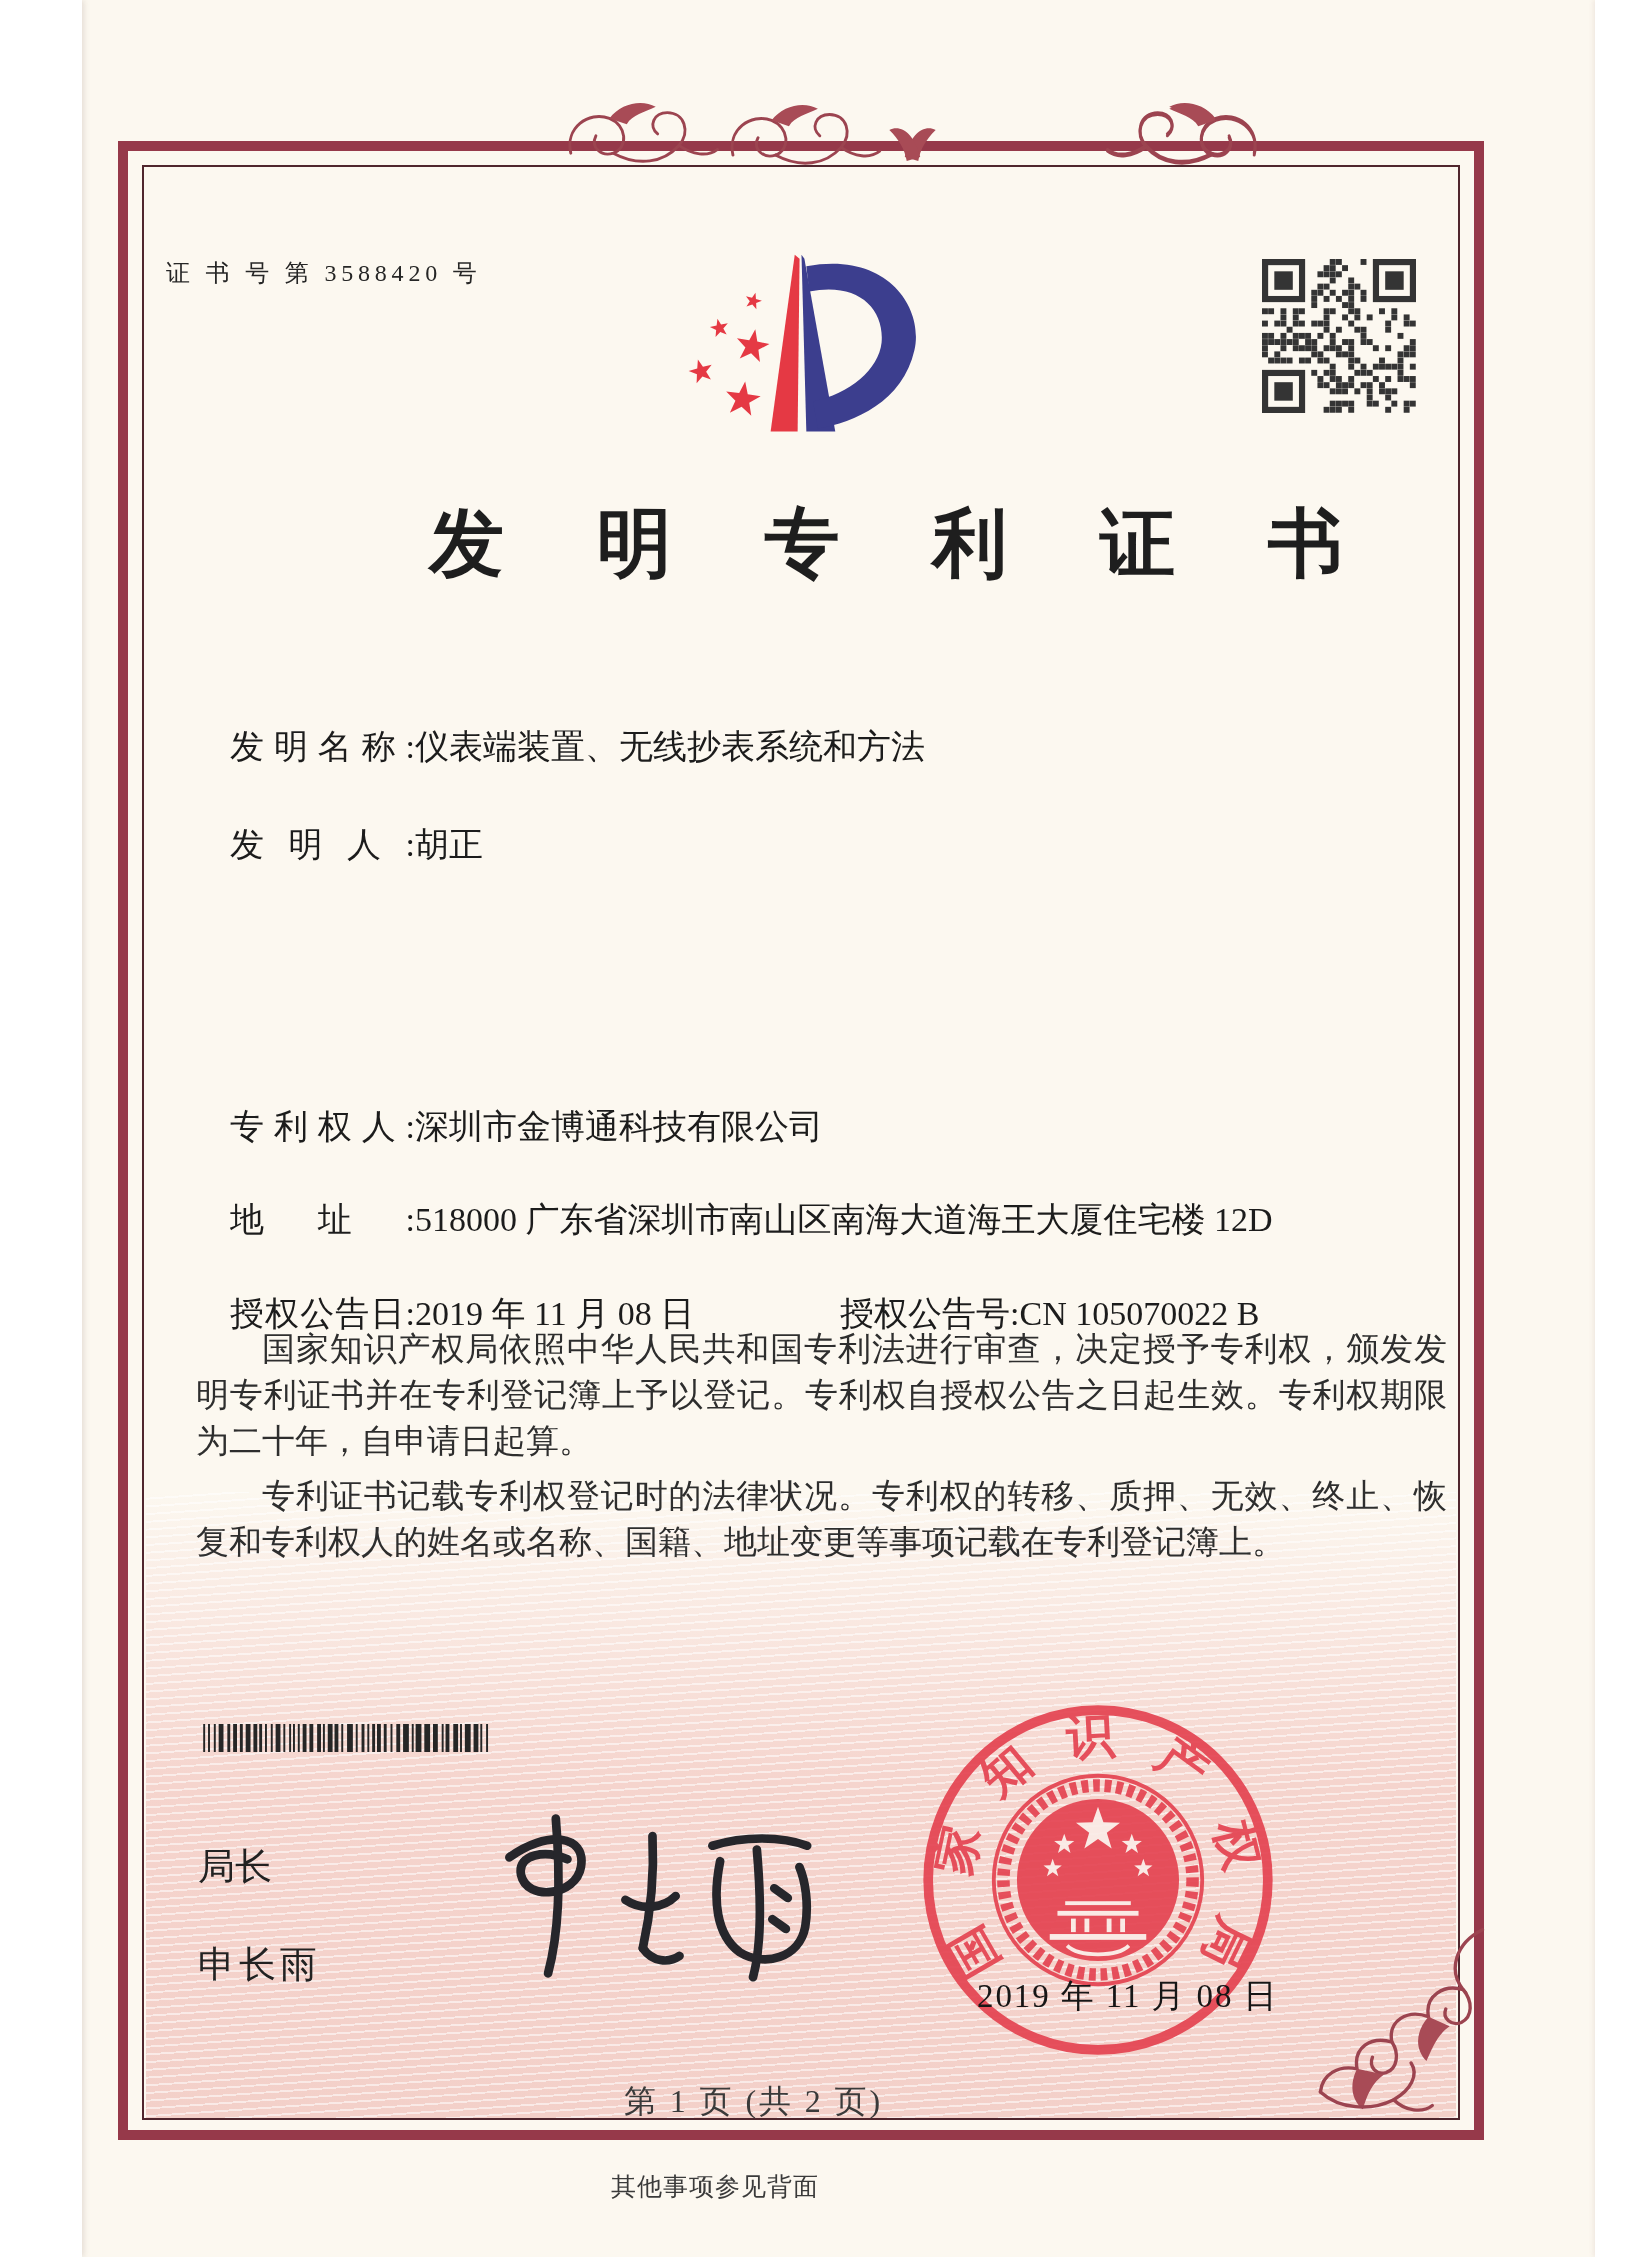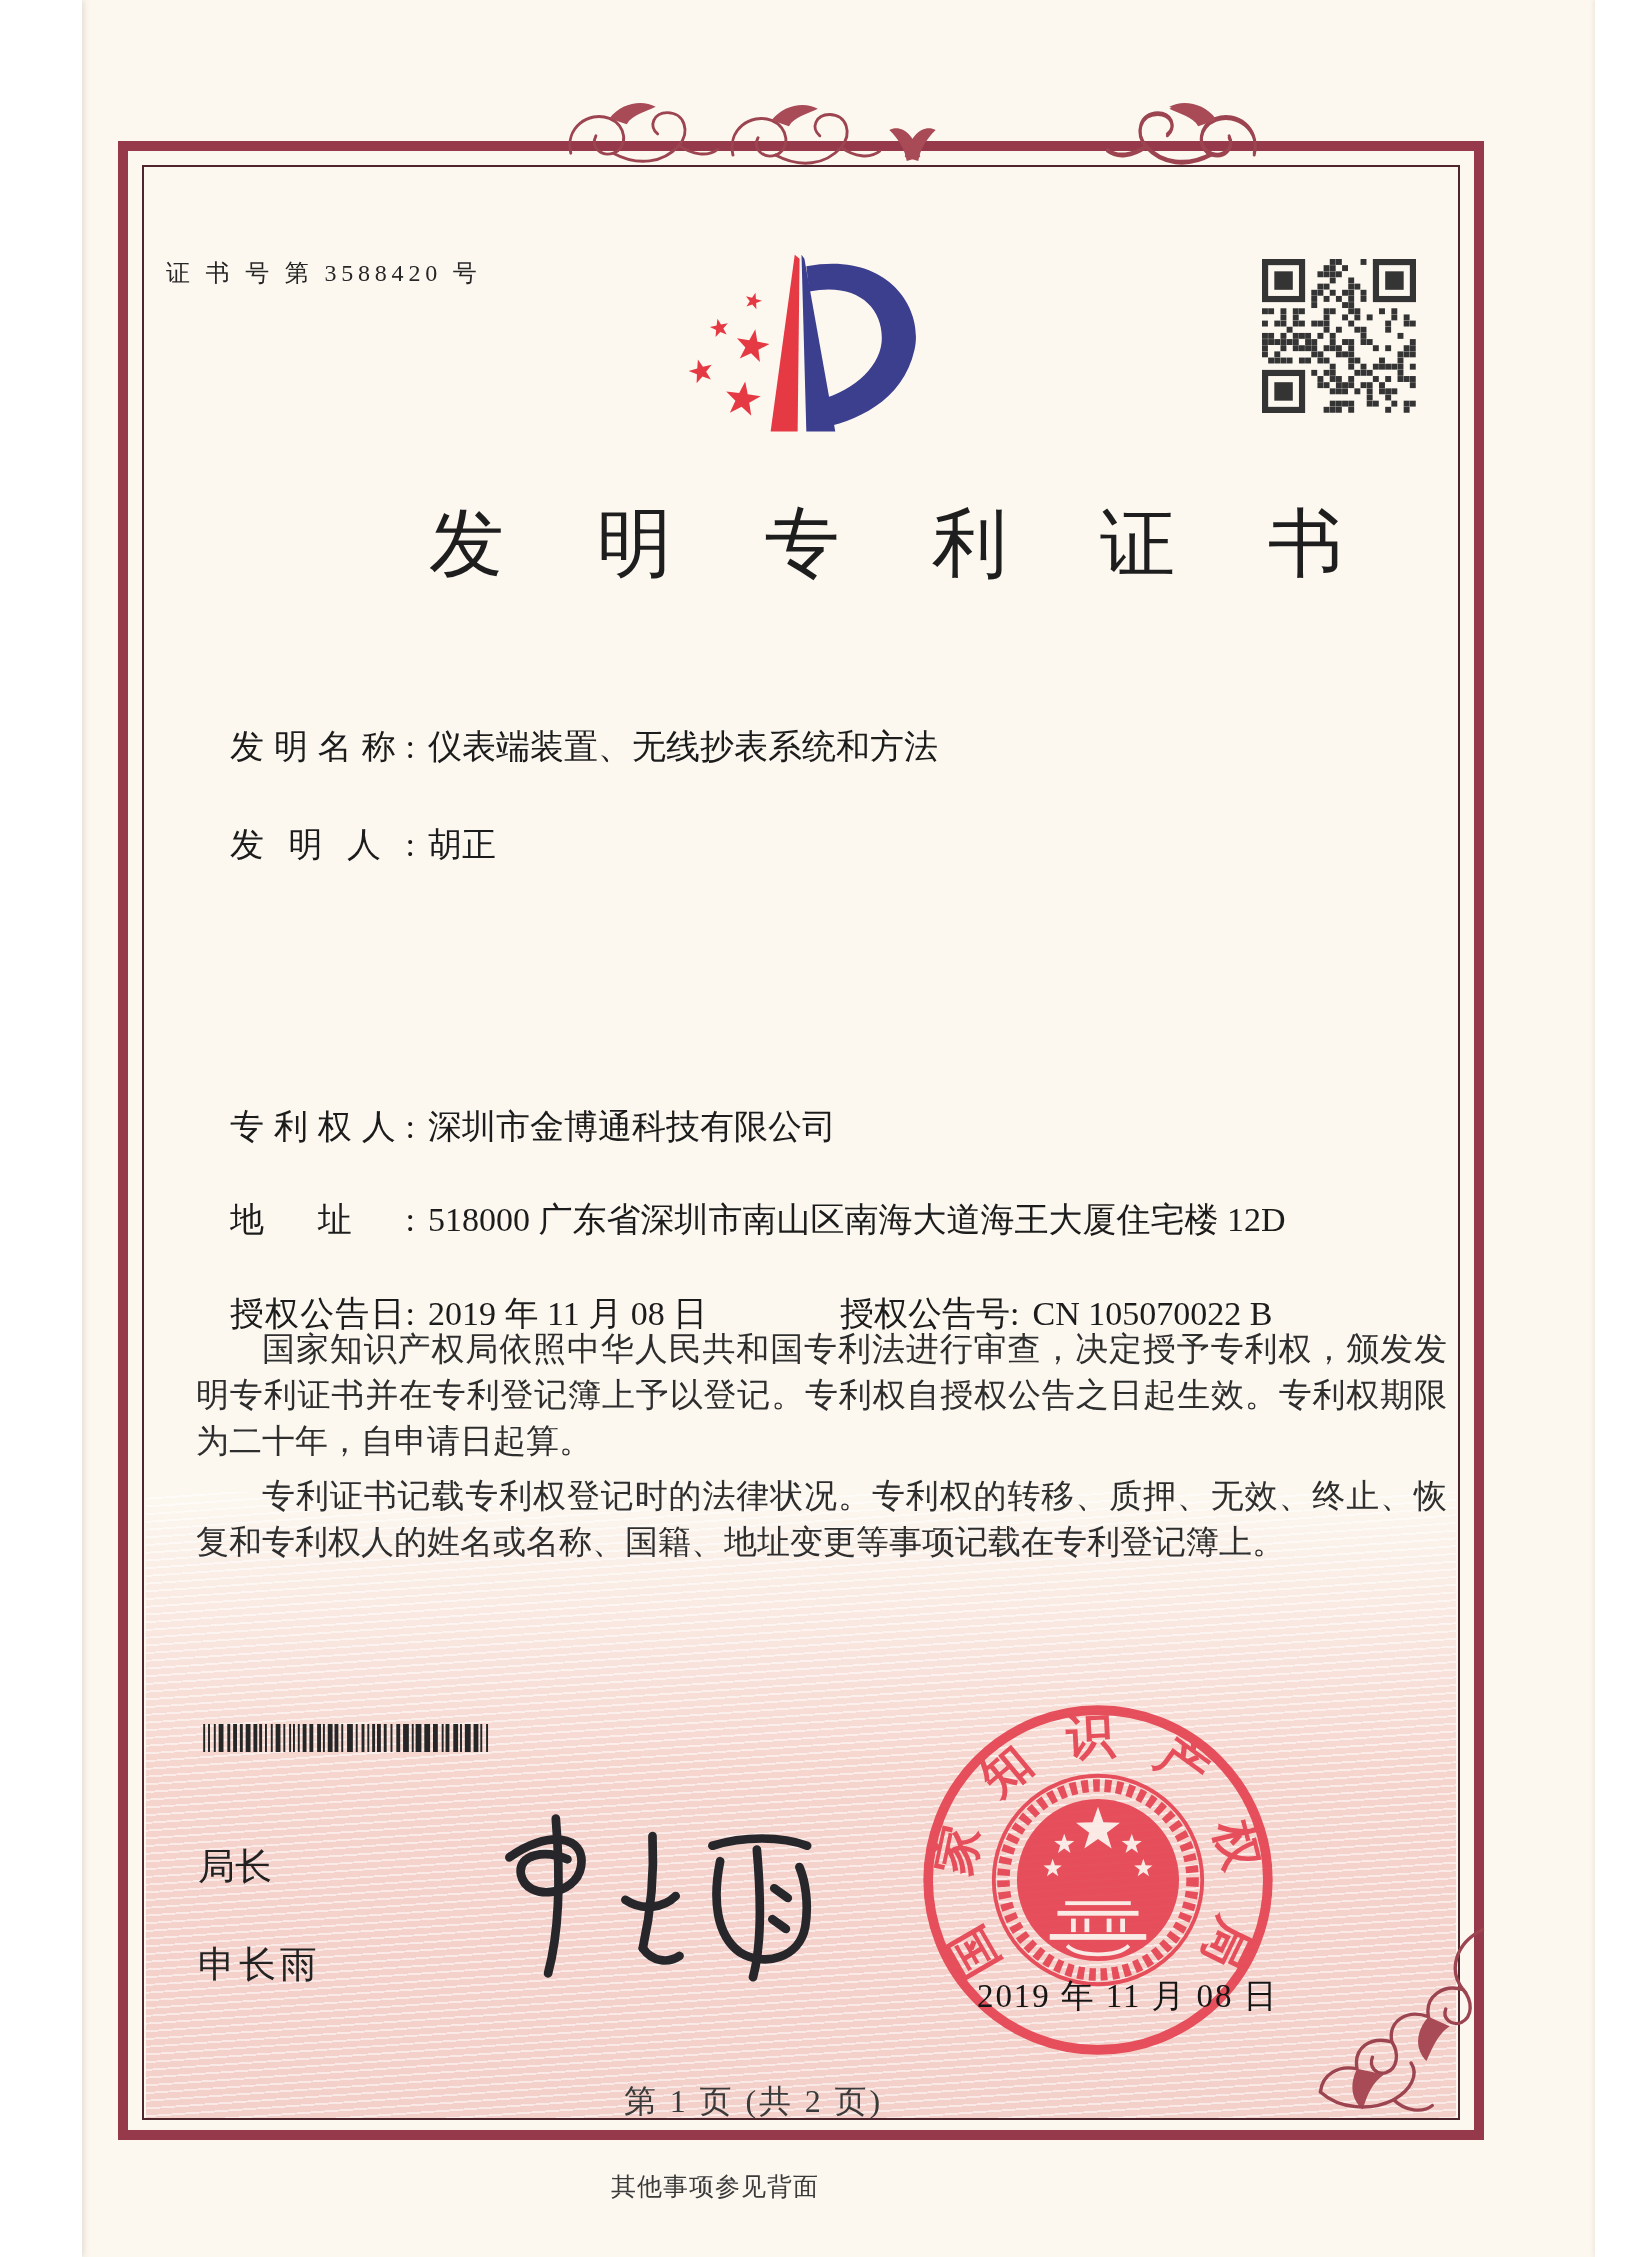--- a/index.html
+++ b/index.html
@@ -11,24 +11,24 @@
   .scan-right{left:1595px;top:0;width:46px;height:2257px;background:#ffffff;box-shadow:-1.9px 0 4.8px rgba(150,110,100,.12);}
   
   .frame-outer{left:118px;top:141px;width:1366px;height:1999px;border:10.6px solid #96394a;box-sizing:border-box;}
   .frame-inner{left:142px;top:165px;width:1318px;height:1955px;border:2.9px solid #50262e;box-sizing:border-box;}
   
   .pink-zone{left:146px;top:1492px;width:1310px;height:627px;
     background:
       repeating-linear-gradient(176deg, rgba(255,255,255,0) 0 5.8px, rgba(255,255,255,.55) 5.8px 7.7px),
       linear-gradient(180deg, rgba(246,214,208,0) 0px, rgba(246,214,208,.45) 126px, #f5d4cd 290px, #f3d0c9 100%);}
   .cert-no{left:166px;top:257px;font-size:24px;letter-spacing:4.8px;color:#262626;white-space:pre;}
-  .title{left:429px;top:494px;font-size:75px;font-weight:400;letter-spacing:37px;color:#1e1e1e;white-space:nowrap;}
+  .title{left:429px;top:494px;font-size:75px;font-weight:700;letter-spacing:37px;color:#1e1e1e;white-space:nowrap;}
   .field-row{left:196px;font-size:34px;color:#1c1c1c;white-space:pre;}
   .field-label{display:inline-block;width:185px;text-align:justify;text-align-last:justify;vertical-align:top;}
-  .field-value{margin-left:13px;}
+  .field-value{margin-left:0;}
   .grant-b{left:806px;}
   .paras{left:196px;top:1326px;width:1251px;font-size:33px;line-height:46px;color:#2e2e2e;text-align:justify;}
   .paras p{margin:0 0 8.7px 0;text-indent:66px;}
   .director-title{left:198px;top:1842px;font-size:37px;color:#222;font-family:Liberation Mono, monospace;}
   .director-name{left:198px;top:1908px;font-size:37px;color:#222;letter-spacing:3.9px;margin-top:32px;}
   .page-no{left:624px;top:2080px;font-size:32px;color:#3a3a3a;letter-spacing:2.9px;text-align:right;}
   .back-note{left:611px;top:2170px;font-size:25px;color:#3a3a3a;letter-spacing:1px;}
   .seal-date{left:977px;top:1974px;font-size:33px;color:#161616;letter-spacing:1.9px;z-index:9;white-space:pre;}
   svg{display:block;}
 </style>

